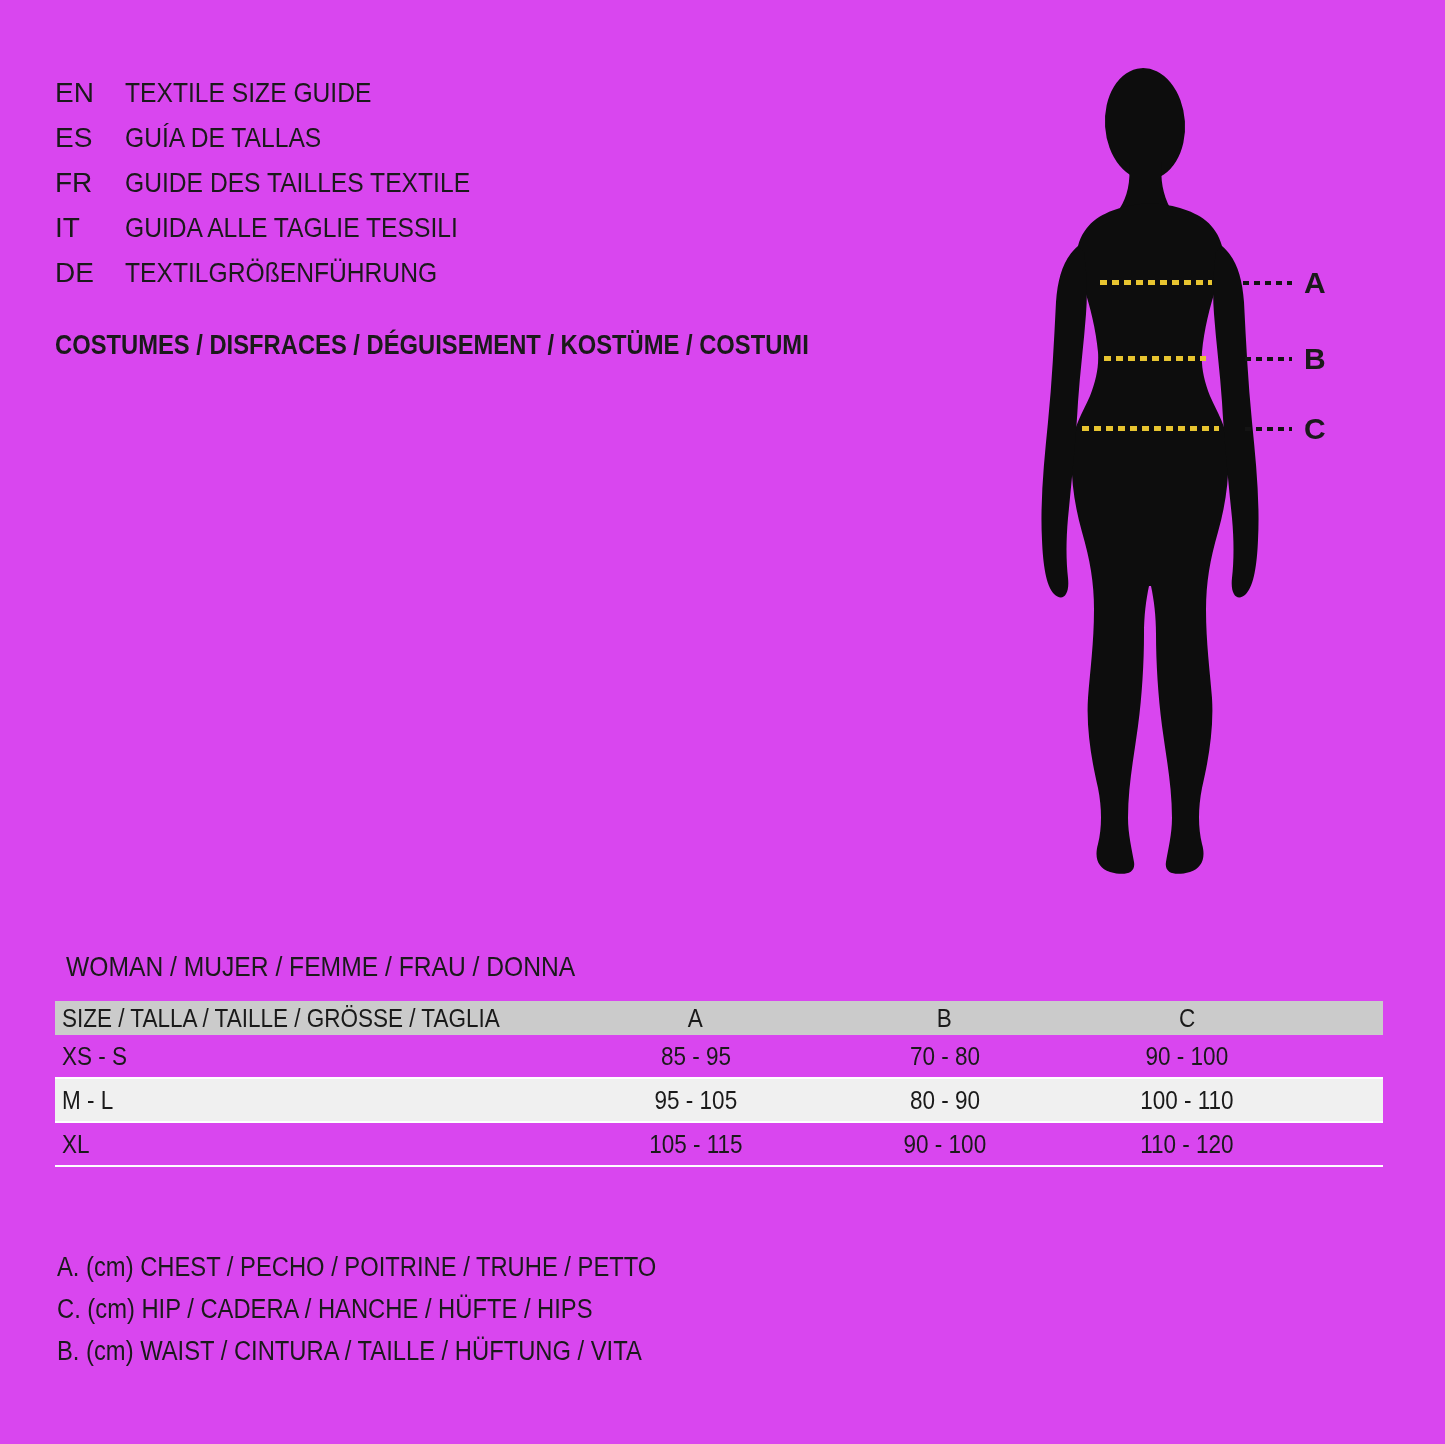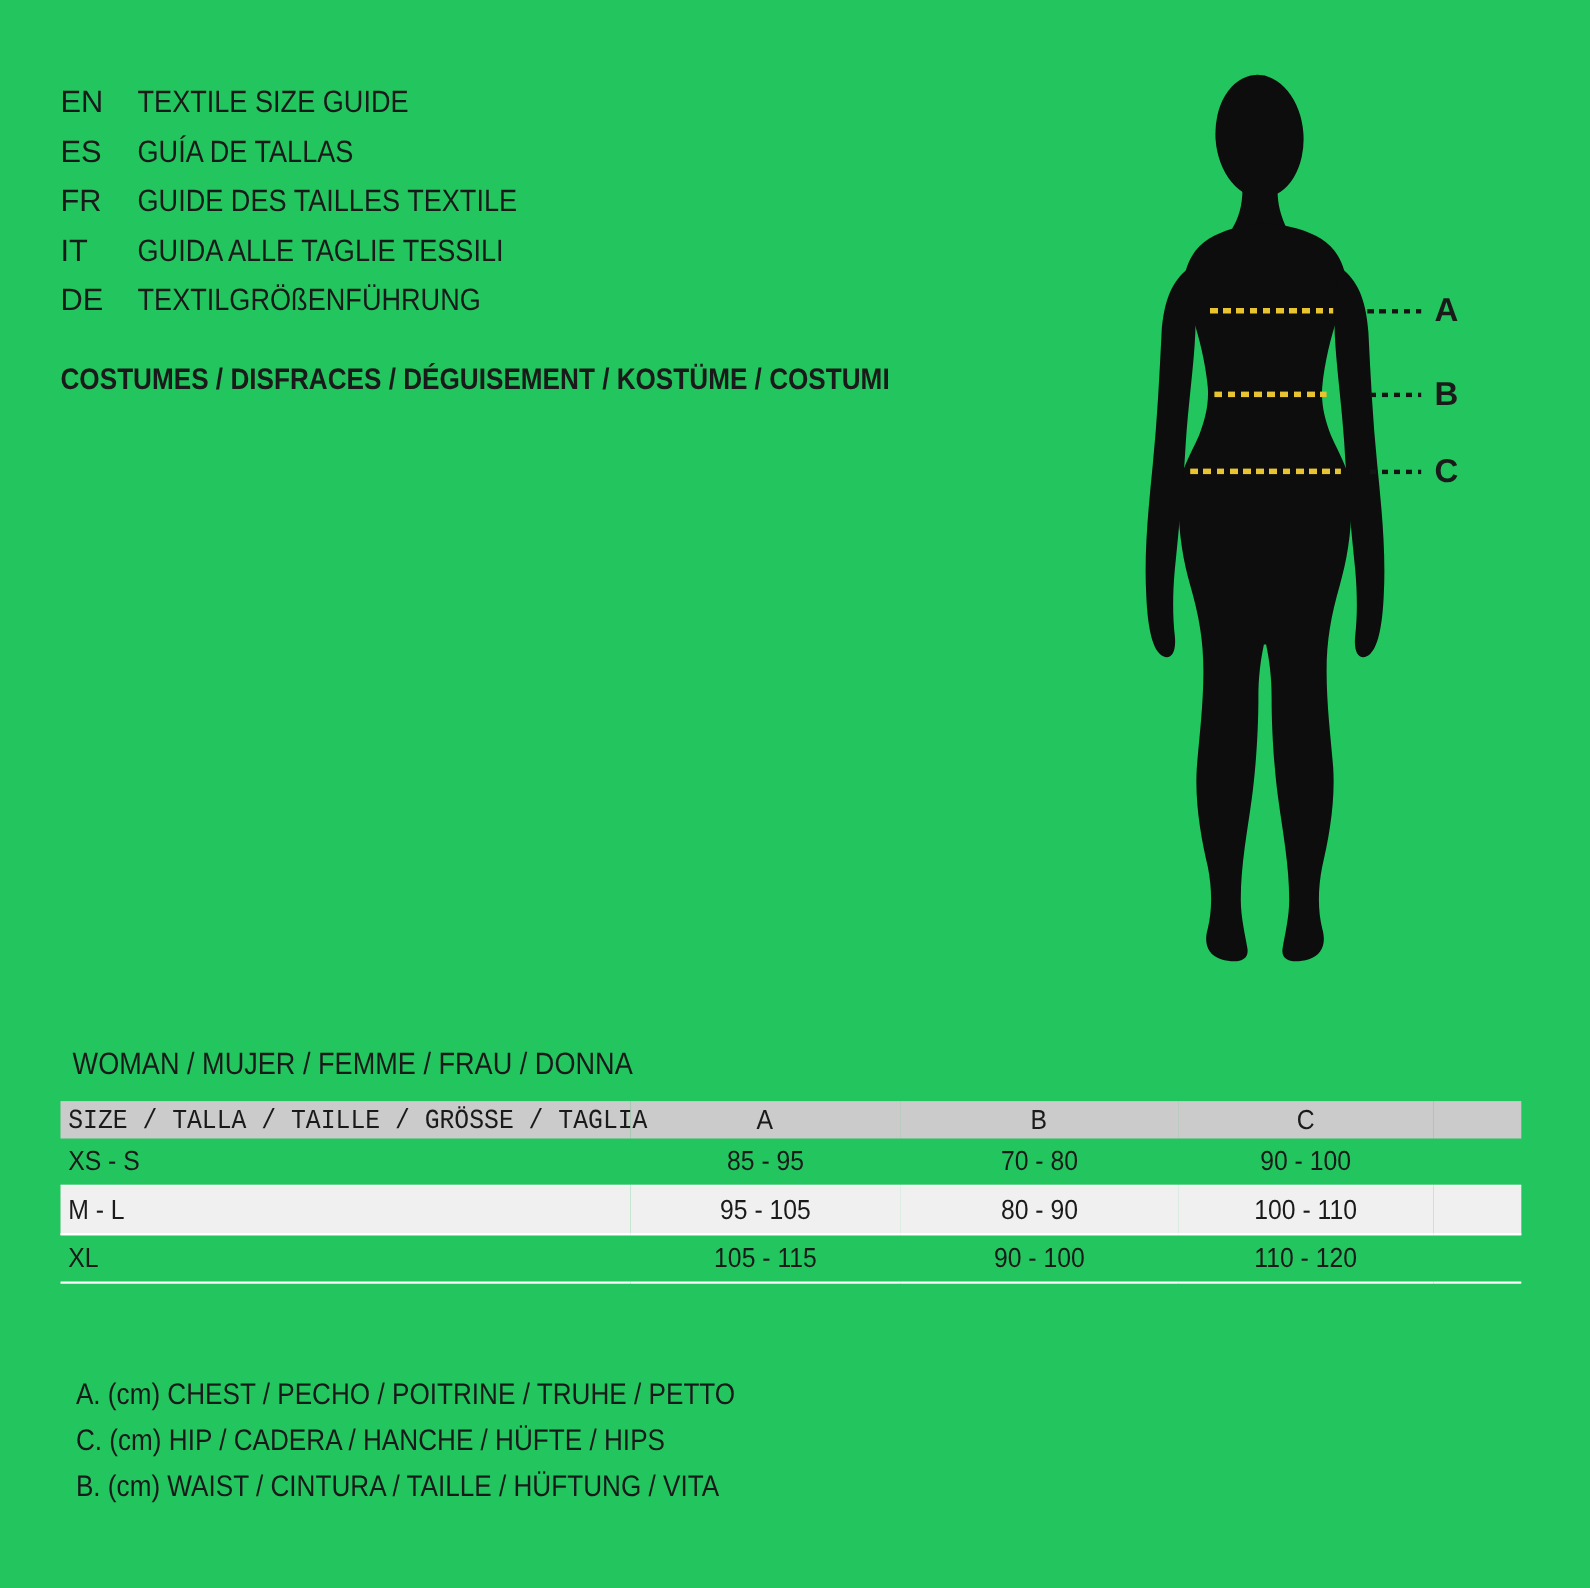--- a/index.html
+++ b/index.html
@@ -11,21 +11,21 @@
   }
   *{margin:0;padding:0;box-sizing:border-box;}
   html,body{background:#fff;}
   body{
     font-family:"Liberation Sans","DejaVu Sans",sans-serif;
     color:var(--text);
   }
   .canvas{
     position:relative;
     width:1445px;height:1444px;
-    background:#22c55e;
+    background:#d946ef;
     overflow:hidden;
   }
   .cond{display:inline-block;transform:scaleX(0.88);transform-origin:0 50%;white-space:nowrap;}
 
   
   .lang-block{position:absolute;left:55px;top:70px;font-size:28px;line-height:45px;}
   .lang-row{display:flex;}
   .lang-code{width:70px;flex:0 0 70px;}
 
   
@@ -52,29 +52,29 @@
   
   .section-woman{position:absolute;left:66px;top:951px;font-size:28px;line-height:32px;}
 
   
   .table-wrap{position:absolute;left:55px;top:1001px;width:1328px;}
   table{border-collapse:separate;border-spacing:0;width:100%;table-layout:fixed;font-size:25px;}
   thead th{
     background:var(--table_header_bg);
     height:34px;font-weight:normal;text-align:center;
   }
-  thead th.size-col{text-align:left;padding-left:7px;font-family:Liberation Mono, monospace;}
+  thead th.size-col{text-align:left;padding-left:7px;}
   tbody td{height:44px;border-bottom:2px solid #fff;text-align:center;}
   tbody td.size-col{text-align:left;padding-left:7px;}
   tbody tr:nth-child(even) td{background:var(--table_alt_row_bg);}
   td .cond,th .cond{transform:scaleX(0.9);}
   td.val .cond,th.val .cond{transform-origin:50% 50%;}
 
   
-  .legend{position:absolute;left:57px;top:1246px;font-size:27px;line-height:42px;margin-left:12px;}
+  .legend{position:absolute;left:57px;top:1246px;font-size:27px;line-height:42px;}
 </style>
 </head>
 <body>
 
 <div class="canvas">
 
   <div class="lang-block">
     <div class="lang-row">
       <span class="lang-code">EN</span>
       <span class="cond">TEXTILE SIZE GUIDE</span>

